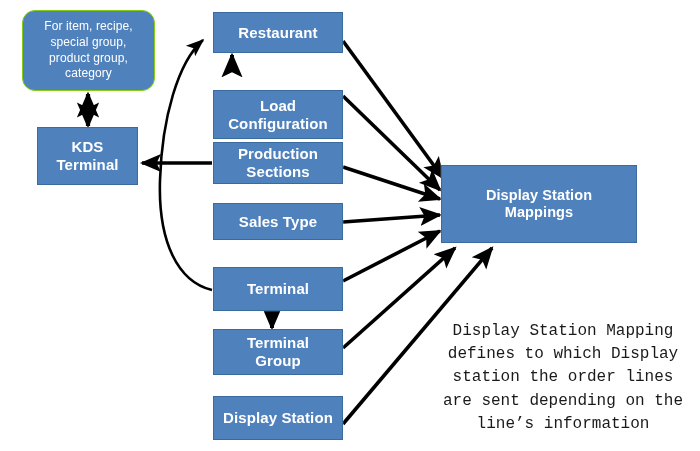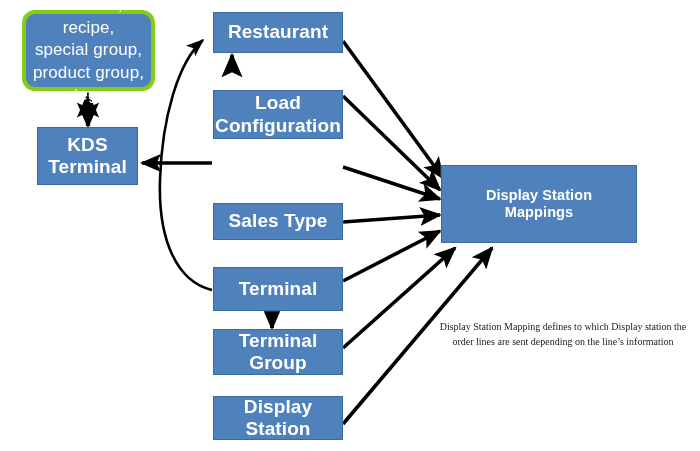--- a/index.html
+++ b/index.html
@@ -15,47 +15,47 @@
     font-family: "Liberation Sans", sans-serif;
     overflow: hidden;
   }
   .node {
     position: absolute;
     box-sizing: border-box;
     background: #4F81BD;
     border: 1px solid #3A6A9E;
     color: #ffffff;
     font-weight: bold;
-    font-size: 19px;
+    font-size: 15px;
     line-height: 1.18;
     display: flex;
     align-items: center;
     justify-content: center;
     text-align: center;
     letter-spacing: 0.1px;
     box-shadow: 0 0 0 0.5px rgba(255,255,255,0.35);
   }
   .node.rounded {
     border-radius: 13px;
     font-weight: normal;
-    font-size: 17px;
+    font-size: 12px;
     line-height: 1.32;
-    border: 4px solid #84cc16;
+    border: 1px solid #84cc16;
   }
   .node .label {
     padding: 0 5px;
     white-space: pre-line;
   }
   .note {
     position: absolute;
     color: #1a1a1a;
-    font-size: 10px;
+    font-size: 16px;
     line-height: 1.45;
     text-align: center;
-    font-family: Liberation Serif, serif;
+    font-family: Liberation Mono, monospace;
   }
   svg.edges {
     position: absolute;
     left: 0;
     top: 0;
     width: 700px;
     height: 451px;
     pointer-events: none;
   }
 </style>
@@ -122,20 +122,24 @@
 
   <div class="node" style="left:213px; top:12px; width:130px; height:41px;">
     <span class="label">Restaurant</span>
   </div>
 
   <div class="node" style="left:213px; top:70px; width:130px; height:49px;margin-top:20px;">
     <span class="label">Load
 Configuration</span>
   </div>
 
+  <div class="node" style="left:213px; top:142px; width:130px; height:42px;">
+    <span class="label">Production
+Sections</span>
+  </div>
 
   <div class="node" style="left:213px; top:203px; width:130px; height:37px;">
     <span class="label">Sales Type</span>
   </div>
 
   <div class="node" style="left:213px; top:267px; width:130px; height:44px;">
     <span class="label">Terminal</span>
   </div>
 
   <div class="node" style="left:213px; top:329px; width:130px; height:46px;">

